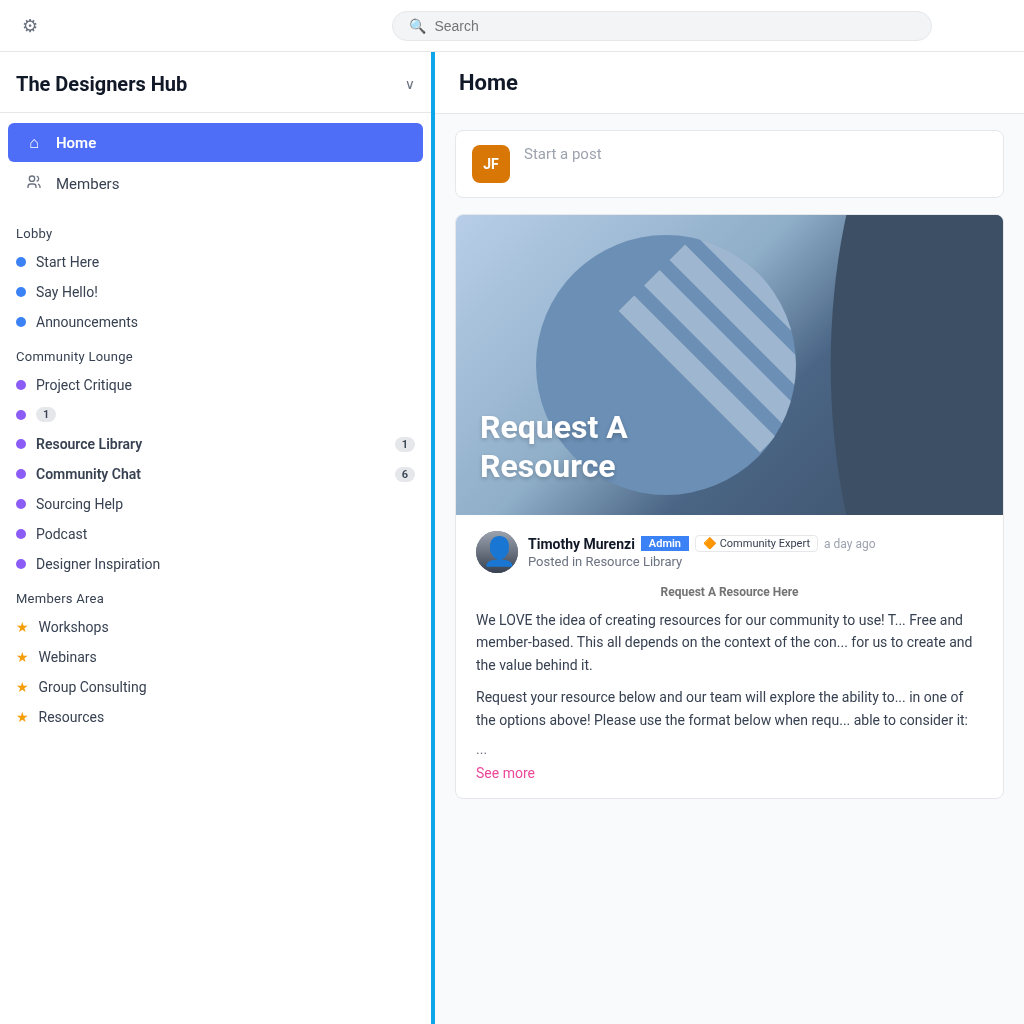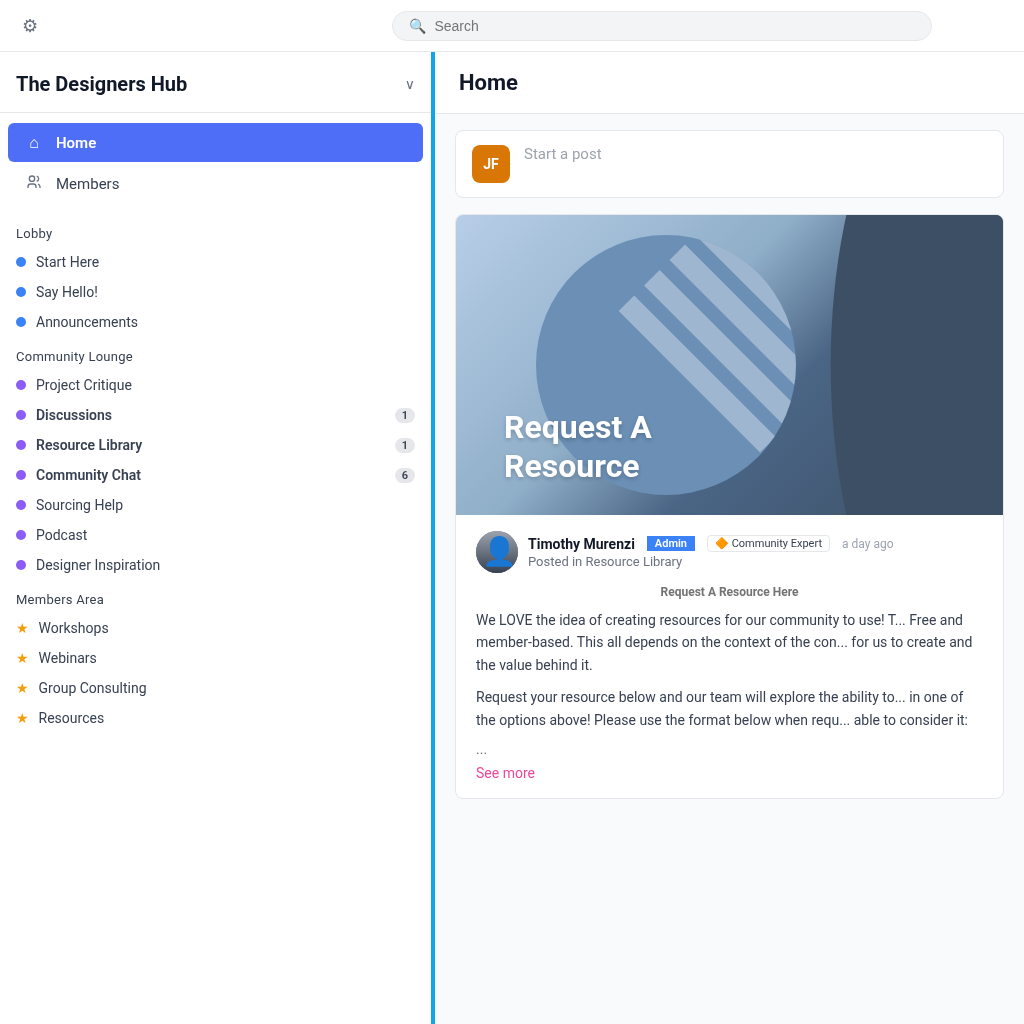--- a/index.html
+++ b/index.html
@@ -259,21 +259,21 @@
       right: 0;
       top: 0;
       width: 45%;
       height: 100%;
       background: #3d4f65;
       clip-path: ellipse(70% 120% at 100% 50%);
     }
     .banner-text {
       position: absolute;
       bottom: 30px;
-      left: 48px;
+      left: 24px;
       color: #fff;
       font-size: 32px;
       font-weight: 700;
       line-height: 1.2;
       text-shadow: 0 2px 4px rgba(0,0,0,0.2);
     }
 
     .post-content {
       padding: 16px 20px;
     }
@@ -308,21 +308,21 @@
       left: 6px;
     }
     .post-author-info {
       display: flex;
       flex-direction: column;
       gap: 2px;
     }
     .post-author-row {
       display: flex;
       align-items: center;
-      gap: 12px;
+      gap: 6px;
       flex-wrap: wrap;
     }
     .author-name {
       font-weight: 700;
       font-size: 14px;
       color: #111827;
     }
     .badge-admin {
       background: #3b82f6;
       color: #fff;
@@ -432,21 +432,20 @@
       <span class="channel-label">Announcements</span>
     </div>
 
     <div class="section-label">Community Lounge</div>
     <div class="channel-item">
       <span class="channel-dot dot-purple"></span>
       <span class="channel-label">Project Critique</span>
     </div>
     <div class="channel-item">
       <span class="channel-dot dot-purple"></span>
-      <span class="channel-label channel-bold">Discussions</span>
       <span class="badge">1</span>
     </div>
     <div class="channel-item">
       <span class="channel-dot dot-purple"></span>
       <span class="channel-label channel-bold">Resource Library</span>
       <span class="badge">1</span>
     </div>
     <div class="channel-item">
       <span class="channel-dot dot-purple"></span>
       <span class="channel-label channel-bold">Community Chat</span>

